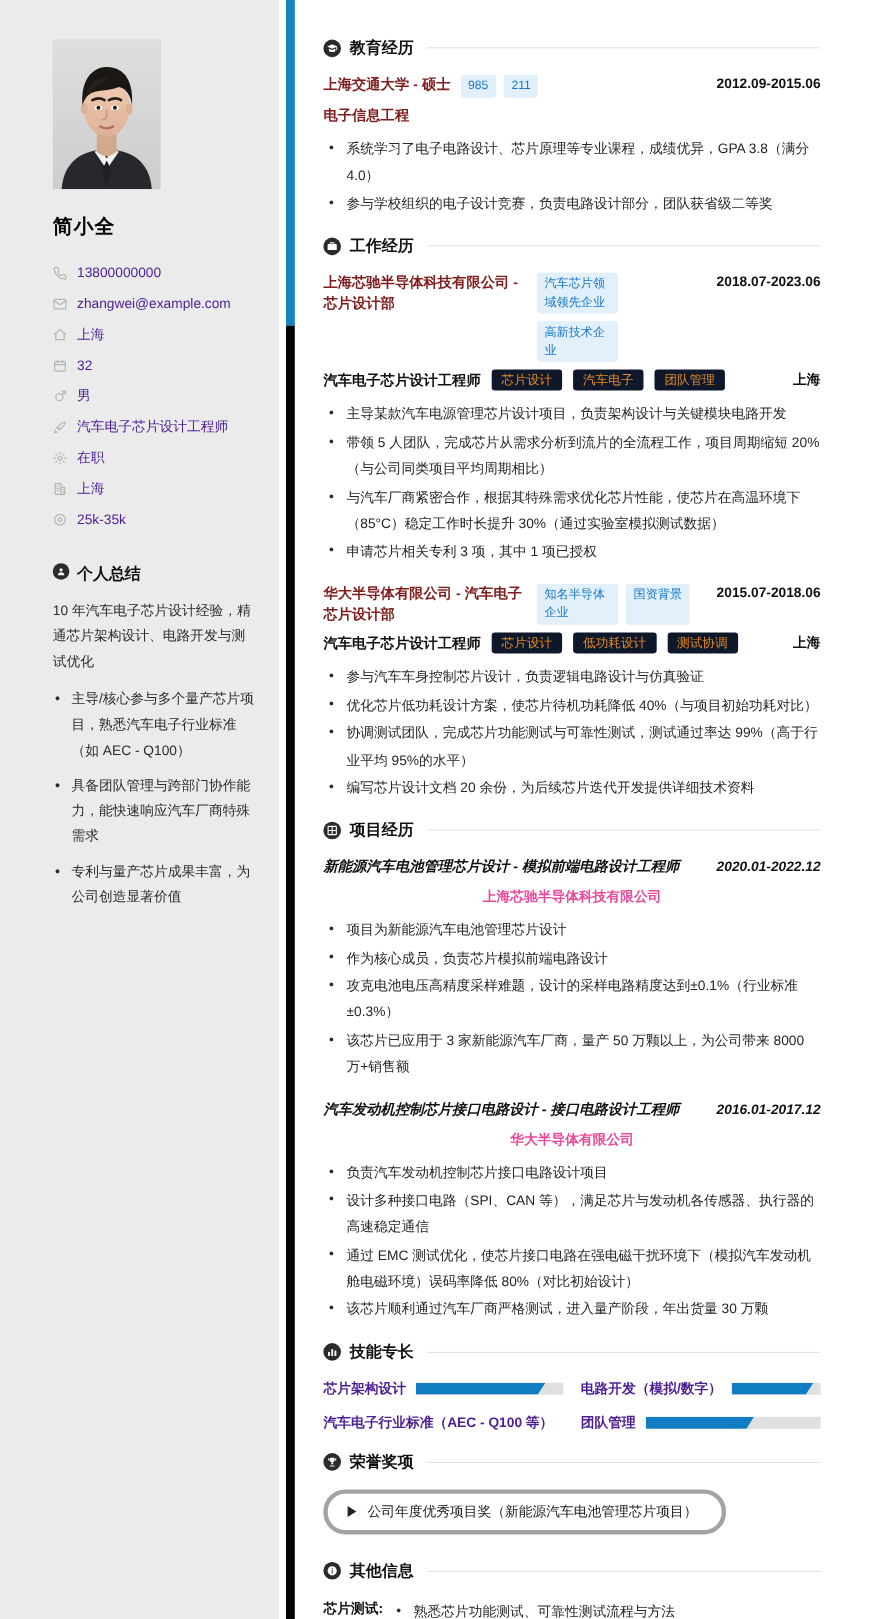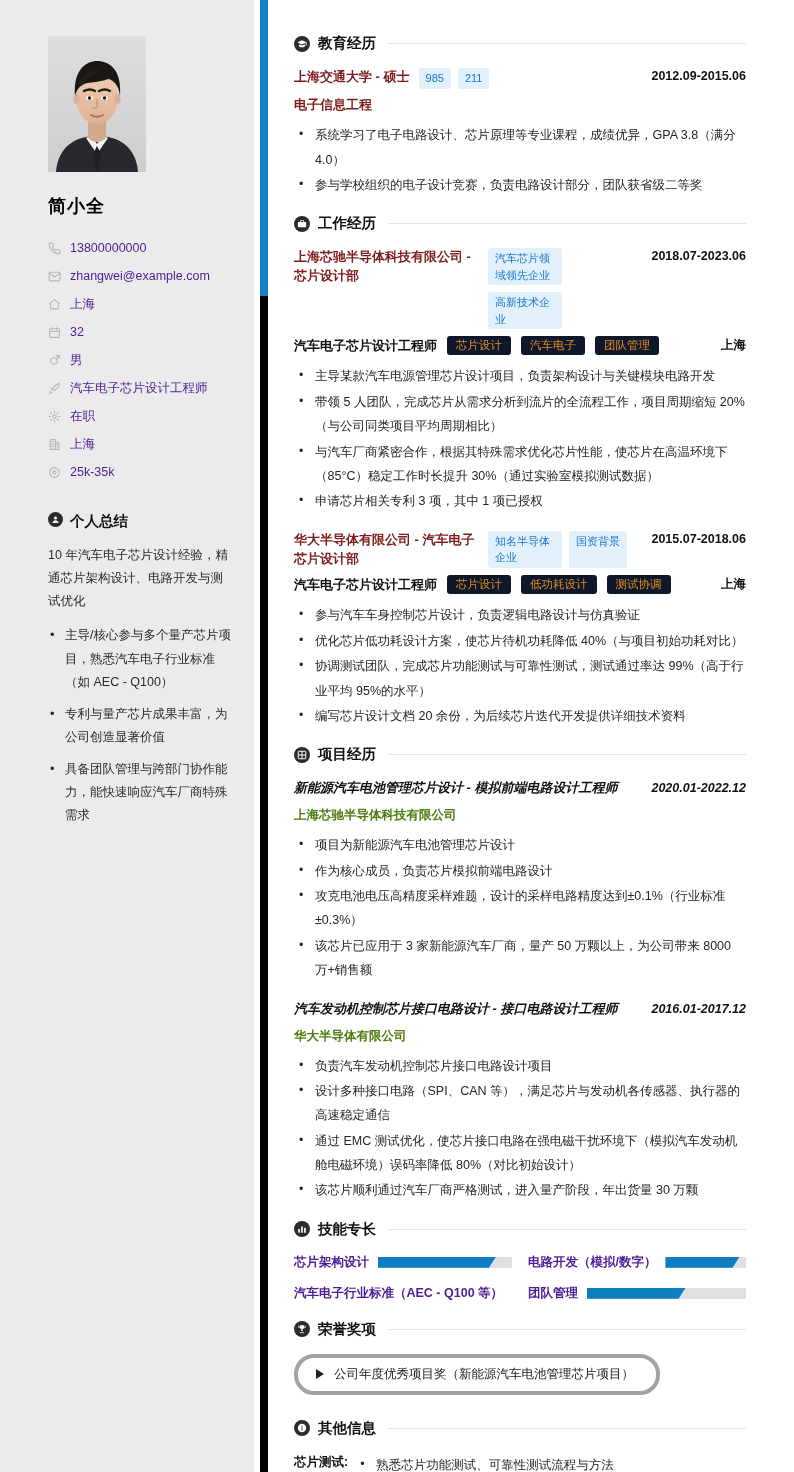--- a/index.html
+++ b/index.html
@@ -140,21 +140,21 @@
   .bul li:before {
     content: "•"; position: absolute; left: 5px; top: -1px; color: #252525;
   }
 
   .proj-title {
     font-size: 13px; font-weight: bold; color: #111;
     display: flex; align-items: baseline; gap: 12px; margin-bottom: 10px; font-style: italic;
   }
   .proj-title .date { margin-left: auto; }
   .proj-company {
-    font-size: 12.5px; font-weight: bold; color: #4d7c0f; margin-bottom: 9px;
+    font-size: 12.5px; font-weight: bold; color: #ec4899; margin-bottom: 9px; text-align: center;
   }
 
   
   .skill-grid {
     display: grid; grid-template-columns: 1fr 1fr;
     column-gap: 16px; row-gap: 14px; margin-bottom: 18px;
   }
   .skill {
     display: flex; align-items: center; gap: 9px;
   }
@@ -355,22 +355,22 @@
             <path d="M4 21c0-4.4 3.6-7 8-7s8 2.6 8 7z"></path>
           </svg>
       </span>
       <span>个人总结</span>
     </div>
 
     <div class="sb-summary">10 年汽车电子芯片设计经验，精通芯片架构设计、电路开发与测试优化</div>
 
     <ul class="sb-ul">
       <li>主导/核心参与多个量产芯片项目，熟悉汽车电子行业标准（如 AEC - Q100）</li>
+      <li>具备团队管理与跨部门协作能力，能快速响应汽车厂商特殊需求</li>
       <li>专利与量产芯片成果丰富，为公司创造显著价值</li>
-      <li>具备团队管理与跨部门协作能力，能快速响应汽车厂商特殊需求</li>
     </ul>
 
   </aside>
 
   <div class="stripe">
     <div class="seg-blue"></div>
     <div class="seg-black"></div>
   </div>
 
   <main class="main">

